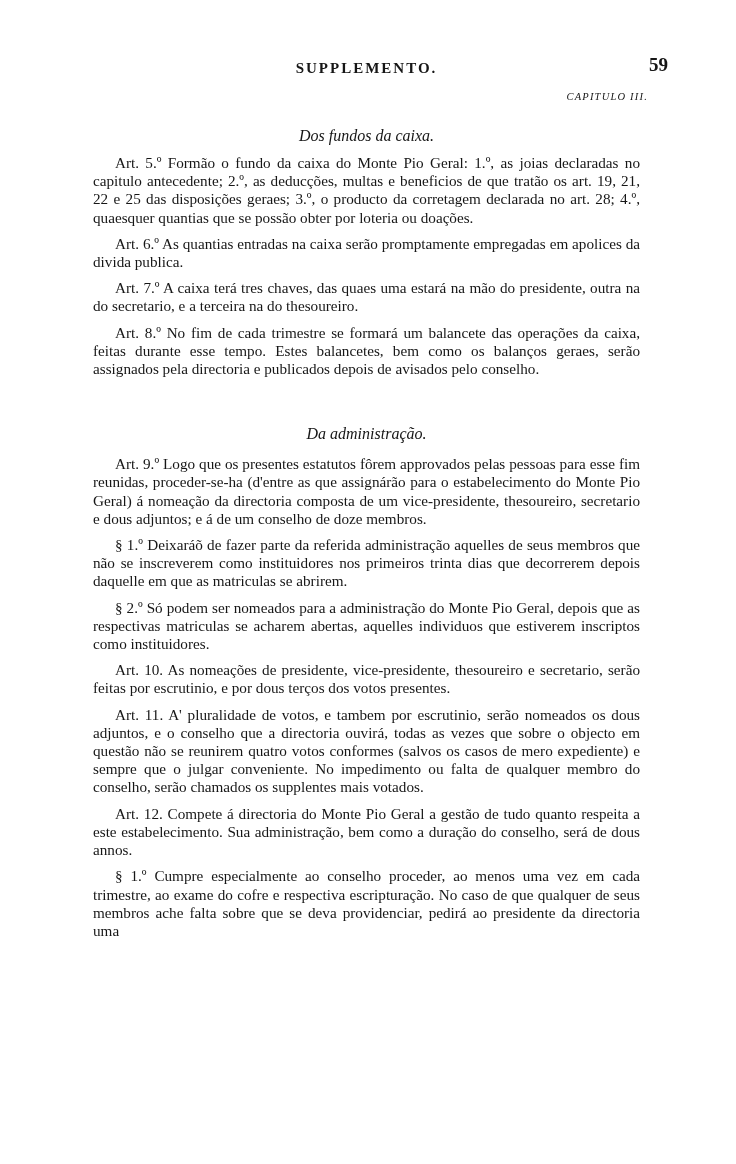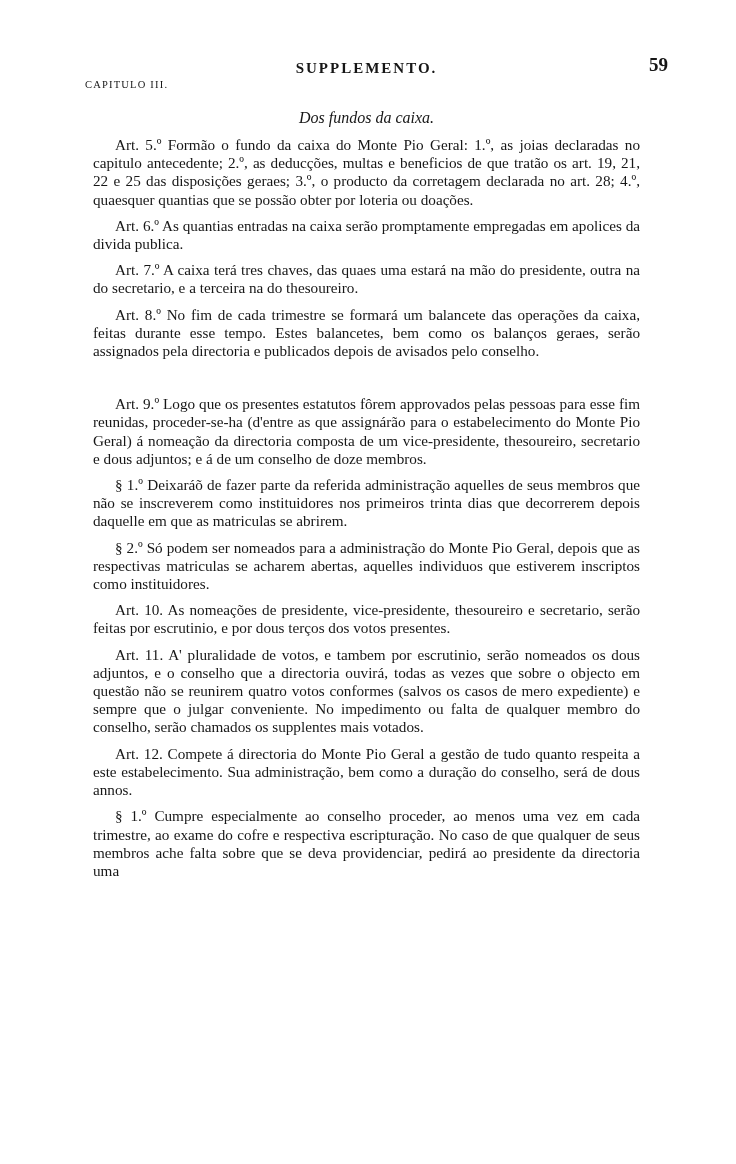--- a/index.html
+++ b/index.html
@@ -3,22 +3,22 @@
 <meta charset="utf-8">
 <style>
   html, body { margin: 0; padding: 0; background: #ffffff; }
   body { width: 736px; height: 1164px; position: relative; overflow: hidden;
          font-family: "Liberation Serif", "DejaVu Serif", serif; color: #161616; }
   .page { position: absolute; left: 85px; top: 50px; width: 563px; }
   .running-head { position: relative; height: 28px; }
   .running-title { position: absolute; left: 0; right: 0; top: 10px; text-align: center;
                    font-weight: bold; font-size: 15px; letter-spacing: 2px; }
   .page-number { position: absolute; right: -20px; top: 4px; font-weight: bold; font-size: 19px; }
-  .chapter { text-align: left; font-size: 10.5px; letter-spacing: 1.2px; line-height: 14px; }
-  .chapter-sub { text-align: center; font-style: italic; font-size: 16px; margin-top: 16px; line-height: 20px; }
+  .chapter { text-align: right; font-size: 10.5px; letter-spacing: 1.2px; margin-top: 12px; line-height: 14px; font-style: italic; }
+  .chapter-sub { text-align: center; font-style: italic; font-size: 16px; margin-top: 22px; line-height: 20px; }
   .para { font-size: 15.2px; line-height: 18.2px; text-align: justify; text-indent: 22px; margin: 8px; }
   .gap-sm { height: 3px; }
   .gap-md { height: 16px; }
 </style>
 </head>
 <body>
 
 <div class="page">
   <div class="running-head">
     <div class="running-title">SUPPLEMENTO.</div>
@@ -30,20 +30,21 @@
     <div class="chapter-sub">Dos fundos da caixa.</div>
     <p class="para">Art. 5.º Formão o fundo da caixa do Monte Pio Geral: 1.º, as joias declaradas no capitulo antecedente; 2.º, as deducções, multas e beneficios de que tratão os art. 19, 21, 22 e 25 das disposições geraes; 3.º, o producto da corretagem declarada no art. 28; 4.º, quaesquer quantias que se possão obter por loteria ou doações.</p>
     <p class="para">Art. 6.º As quantias entradas na caixa serão promptamente empregadas em apolices da divida publica.</p>
     <p class="para">Art. 7.º A caixa terá tres chaves, das quaes uma estará na mão do presidente, outra na do secretario, e a terceira na do thesoureiro.</p>
     <p class="para">Art. 8.º No fim de cada trimestre se formará um balancete das operações da caixa, feitas durante esse tempo. Estes balancetes, bem como os balanços geraes, serão assignados pela directoria e publicados depois de avisados pelo conselho.</p>
   </section>
 
   <div class="gap-md"></div>
 
   <section>
+    <div class="chapter-sub">Da administração.</div>
     <div class="gap-sm"></div>
     <p class="para">Art. 9.º Logo que os presentes estatutos fôrem approvados pelas pessoas para esse fim reunidas, proceder-se-ha (d'entre as que assignárão para o estabelecimento do Monte Pio Geral) á nomeação da directoria composta de um vice-presidente, thesoureiro, secretario e dous adjuntos; e á de um conselho de doze membros.</p>
     <p class="para">§ 1.º Deixaráõ de fazer parte da referida administração aquelles de seus membros que não se inscreverem como instituidores nos primeiros trinta dias que decorrerem depois daquelle em que as matriculas se abrirem.</p>
     <p class="para">§ 2.º Só podem ser nomeados para a administração do Monte Pio Geral, depois que as respectivas matriculas se acharem abertas, aquelles individuos que estiverem inscriptos como instituidores.</p>
     <p class="para">Art. 10. As nomeações de presidente, vice-presidente, thesoureiro e secretario, serão feitas por escrutinio, e por dous terços dos votos presentes.</p>
     <p class="para">Art. 11. A' pluralidade de votos, e tambem por escrutinio, serão nomeados os dous adjuntos, e o conselho que a directoria ouvirá, todas as vezes que sobre o objecto em questão não se reunirem quatro votos conformes (salvos os casos de mero expediente) e sempre que o julgar conveniente. No impedimento ou falta de qualquer membro do conselho, serão chamados os supplentes mais votados.</p>
     <p class="para">Art. 12. Compete á directoria do Monte Pio Geral a gestão de tudo quanto respeita a este estabelecimento. Sua administração, bem como a duração do conselho, será de dous annos.</p>
     <p class="para">§ 1.º Cumpre especialmente ao conselho proceder, ao menos uma vez em cada trimestre, ao exame do cofre e respectiva escripturação. No caso de que qualquer de seus membros ache falta sobre que se deva providenciar, pedirá ao presidente da directoria uma</p>
   </section>
 </div>

